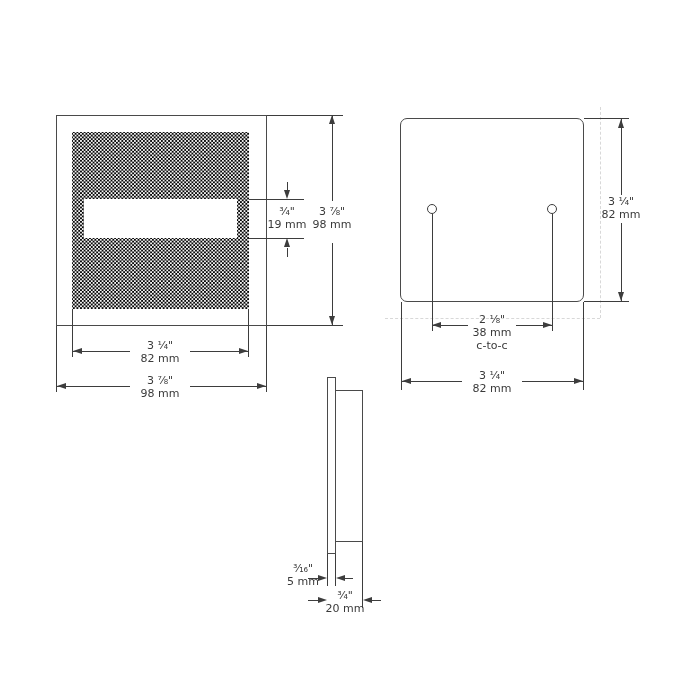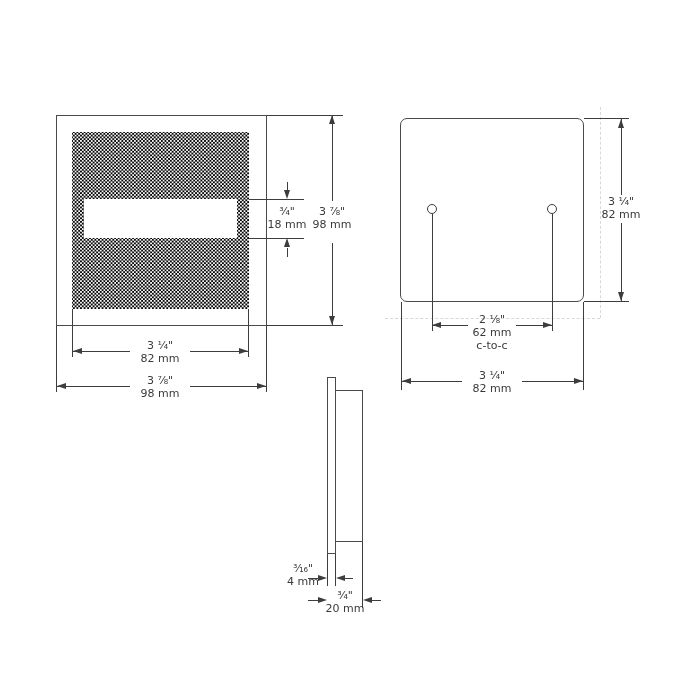--- a/index.html
+++ b/index.html
@@ -43,21 +43,21 @@
 
     <div>
       <div class="hline" style="left:249px;top:199px;width:55px;"></div>
       <div class="hline" style="left:249px;top:238px;width:55px;"></div>
       <div class="vline" style="left:287px;top:182px;height:9px;"></div>
       <div class="ah d" style="left:284px;top:190px;"></div>
       <div class="vline" style="left:287px;top:248px;height:9px;"></div>
       <div class="ah u" style="left:284px;top:238px;"></div>
       <div class="dlab" style="left:258px;top:205px;width:58px;">
         <div>³⁄₄"</div>
-        <div>18 mm</div>
+        <div>19 mm</div>
       </div>
     </div>
 
     <div>
       <div class="hline" style="left:267px;top:115px;width:76px;"></div>
       <div class="hline" style="left:267px;top:325px;width:76px;"></div>
       <div class="vline" style="left:332px;top:115px;height:86px;"></div>
       <div class="vline" style="left:332px;top:243px;height:82px;"></div>
       <div class="ah u" style="left:329px;top:115px;"></div>
       <div class="ah d" style="left:329px;top:316px;"></div>
@@ -104,21 +104,21 @@
     <div class="vline" style="left:432px;top:214px;height:117px;"></div>
     <div class="vline" style="left:552px;top:214px;height:117px;"></div>
 
     <div>
       <div class="hline" style="left:432px;top:325px;width:36px;"></div>
       <div class="hline" style="left:516px;top:325px;width:36px;"></div>
       <div class="ah l" style="left:432px;top:322px;"></div>
       <div class="ah r" style="left:543px;top:322px;"></div>
       <div class="dlab" style="left:461px;top:313px;width:62px;">
         <div>2 ¹⁄₈"</div>
-        <div>62 mm</div>
+        <div>38 mm</div>
         <div>c-to-c</div>
       </div>
     </div>
 
     <div>
       <div class="vline" style="left:401px;top:302px;height:88px;"></div>
       <div class="vline" style="left:583px;top:302px;height:88px;"></div>
       <div class="hline" style="left:402px;top:381px;width:60px;"></div>
       <div class="hline" style="left:522px;top:381px;width:61px;"></div>
       <div class="ah l" style="left:402px;top:378px;"></div>
@@ -151,21 +151,21 @@
     <div class="vline" style="left:327px;top:554px;height:32px;"></div>
     <div class="vline" style="left:335px;top:554px;height:32px;"></div>
 
     <div>
       <div class="hline" style="left:308px;top:578px;width:10px;"></div>
       <div class="ah r" style="left:318px;top:575px;"></div>
       <div class="ah l" style="left:336px;top:575px;"></div>
       <div class="hline" style="left:345px;top:578px;width:8px;"></div>
       <div class="dlab" style="left:281px;top:562px;width:44px;">
         <div>³⁄₁₆"</div>
-        <div>4 mm</div>
+        <div>5 mm</div>
       </div>
     </div>
 
     <div>
       <div class="hline" style="left:308px;top:600px;width:10px;"></div>
       <div class="ah r" style="left:318px;top:597px;"></div>
       <div class="ah l" style="left:363px;top:597px;"></div>
       <div class="hline" style="left:372px;top:600px;width:9px;"></div>
       <div class="dlab" style="left:322px;top:589px;width:46px;">
         <div>³⁄₄"</div>

